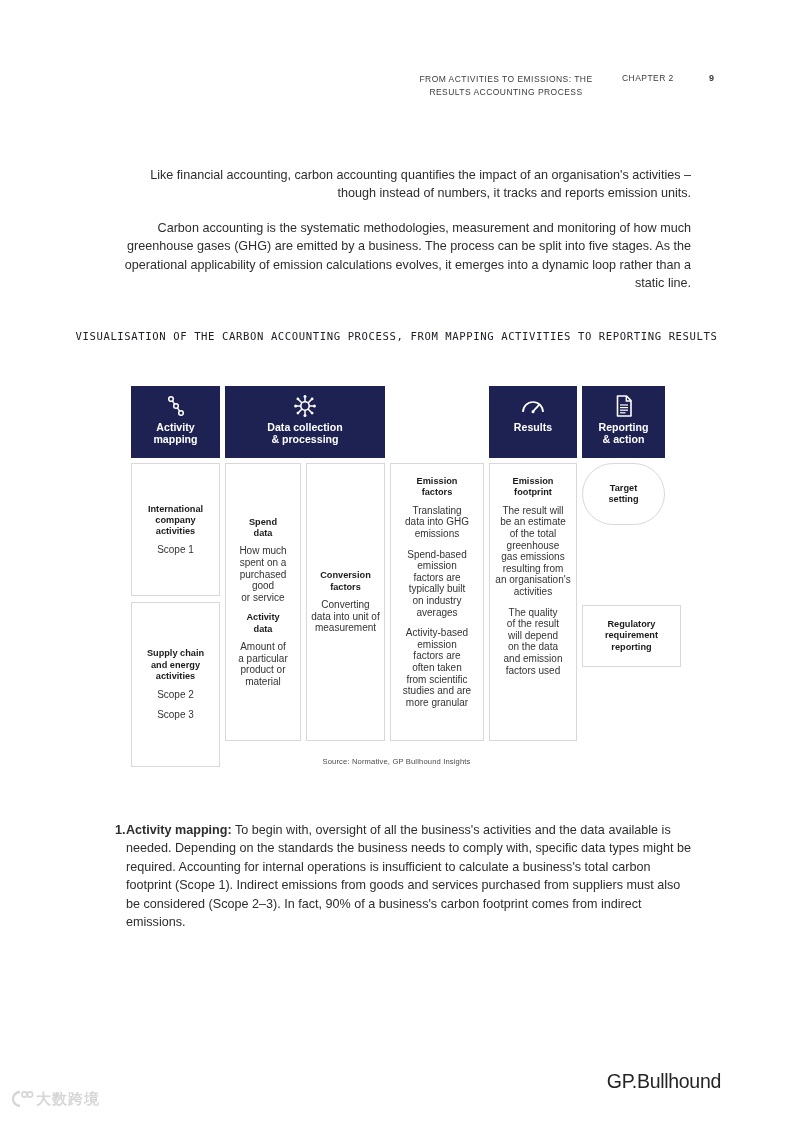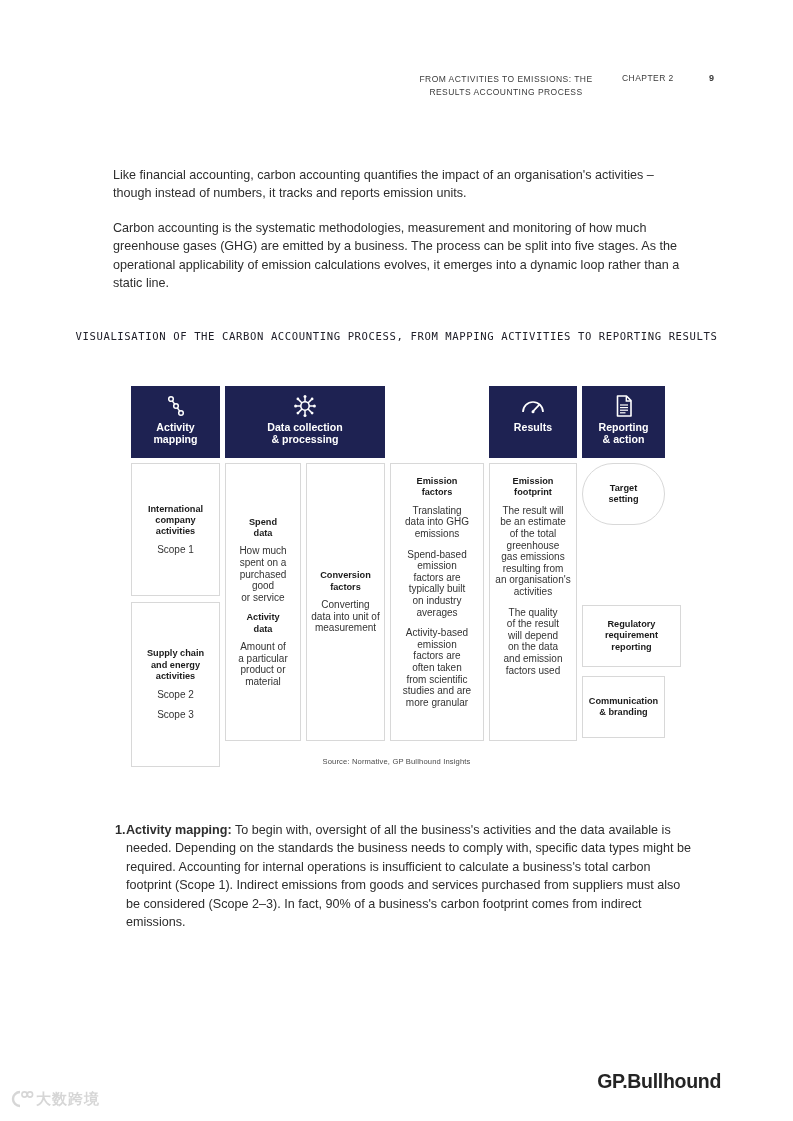--- a/index.html
+++ b/index.html
@@ -53,21 +53,21 @@
     position: absolute;
     left: 113px;
     width: 578px;
   }
   p.intro {
     margin: 0 0 16px 0;
     font-size: 12.6px;
     line-height: 18.4px;
     color: #2d2d2d;
   }
-  #intro-block { top: 166px; }
+  #intro-block { top: 166px; text-align: right; }
 
   
   .fig-title {
     position: absolute;
     left: 0;
     top: 329px;
     width: 793px;
     text-align: center;
     font-family: "DejaVu Sans Mono", "Liberation Mono", monospace;
     font-size: 10.6px;
@@ -182,21 +182,21 @@
     font-weight: bold;
   }
   .num-item .lead { font-weight: bold; }
 
   
   .logo {
     position: absolute;
     right: 72px;
     bottom: 28px;
     font-size: 19.5px;
-    font-weight: bold;
+    font-weight: normal;
     letter-spacing: -0.3px;
     color: #242424;
   }
 
   
   .watermark {
     position: absolute;
     left: 8px;
     bottom: 12px;
     display: flex;
@@ -392,24 +392,20 @@
 
     <div class="cell" style="left:451px; top:0px; width:83px; height:62px;border-radius:31px;">
       <div class="c-head">Target
 setting</div>
     </div>
     <div class="cell" style="left:451px; top:142px; width:99px; height:62px;">
       <div class="c-head">Regulatory
 requirement
 reporting</div>
     </div>
-    <div class="cell" style="left:451px; top:213px; width:83px; height:62px;">
-      <div class="c-head">Communication
-&amp; branding</div>
-    </div>
   </div>
 </div>
 
 <div class="source-line">Source:  Normative, GP Bullhound Insights</div>
 
 <div class="num-item">
   <span class="marker">1.</span><span class="lead">Activity mapping:</span><span> To begin with, oversight of all the business's activities and the data available is needed. Depending on the standards the business needs to comply with, specific data types might be required. Accounting for internal operations is insufficient to calculate a business's total carbon footprint (Scope 1). Indirect emissions from goods and services purchased from suppliers must also be considered (Scope 2–3). In fact, 90% of a business's carbon footprint comes from indirect emissions.</span>
 </div>
 
 <div class="logo">GP.Bullhound</div>

